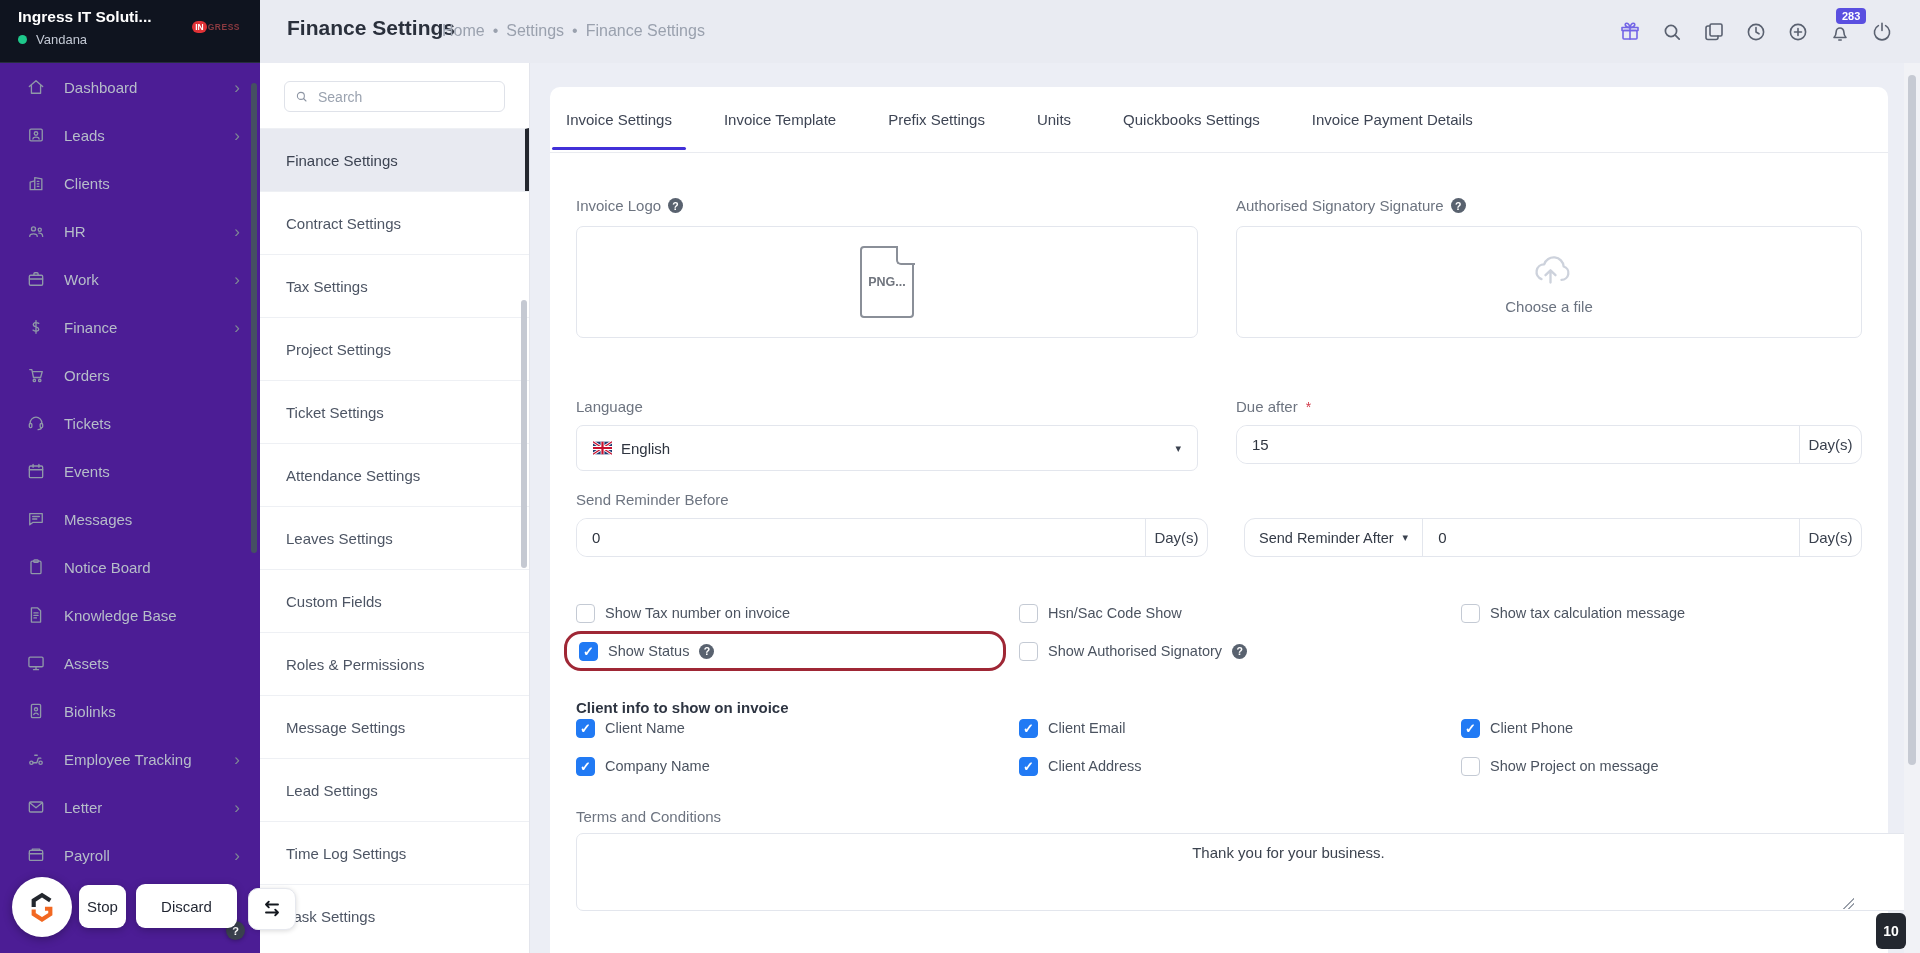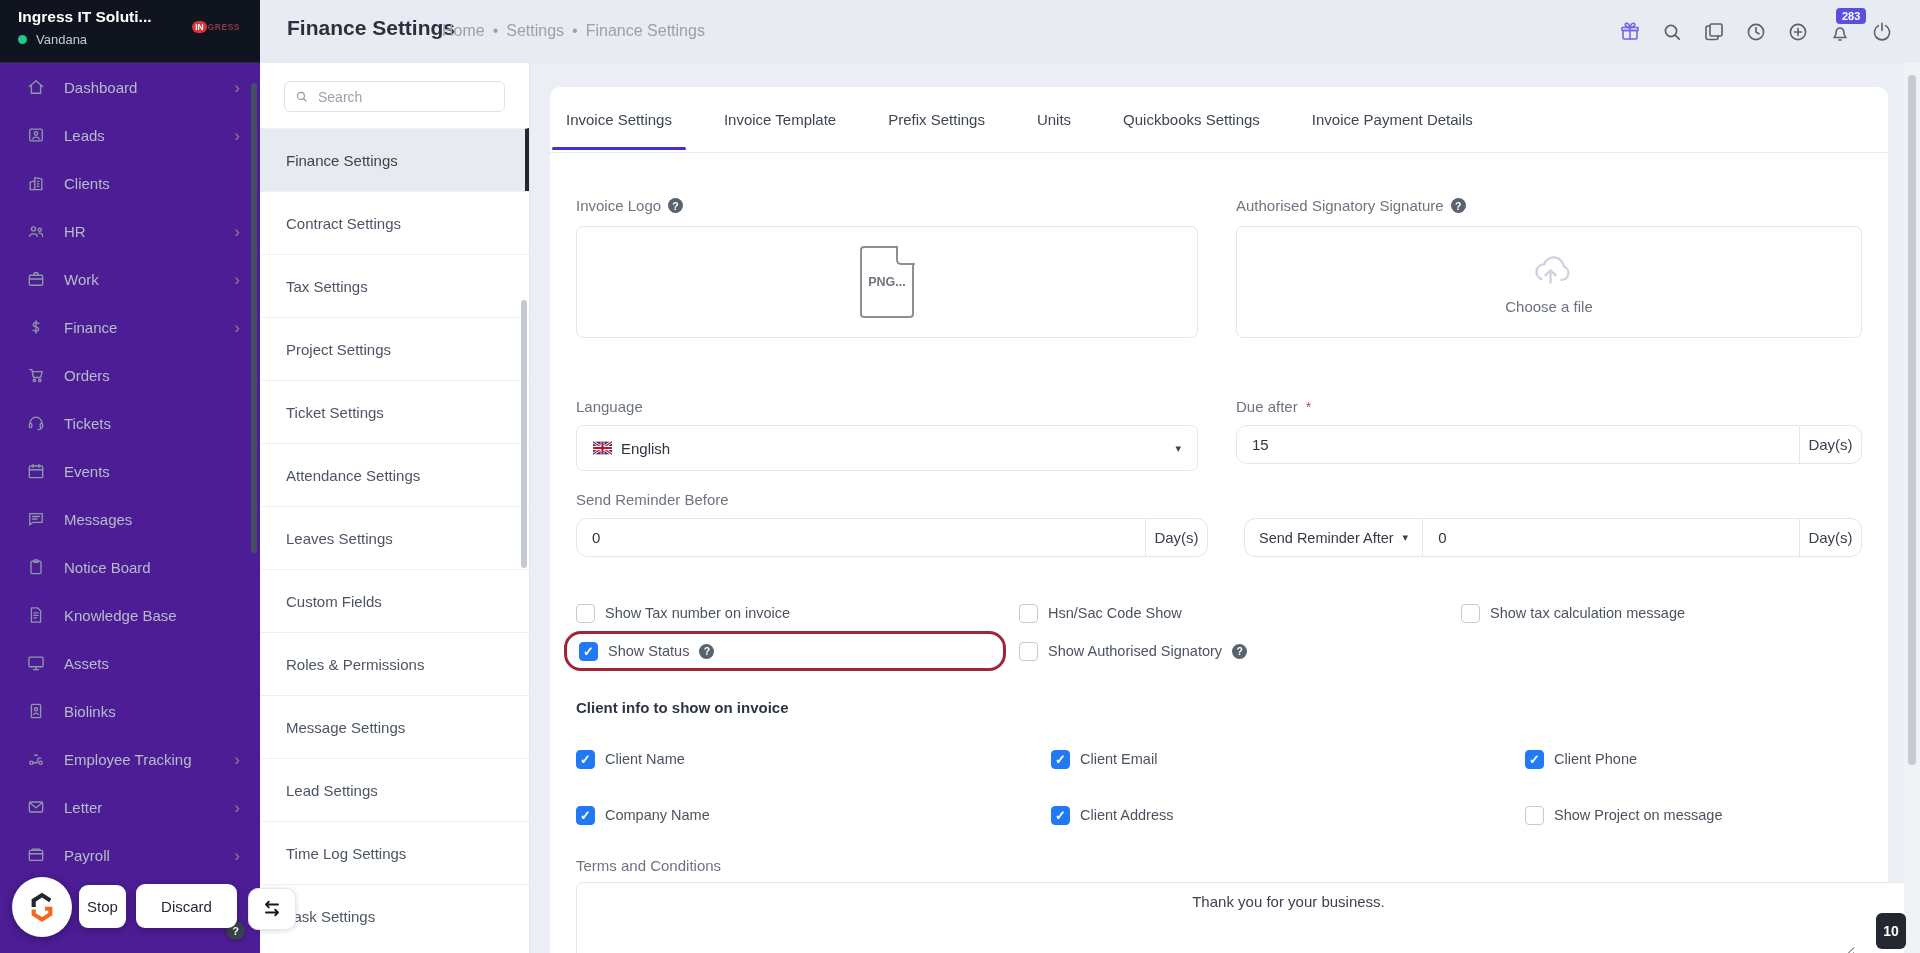--- a/index.html
+++ b/index.html
@@ -71,21 +71,21 @@
   .prepend { display:flex; align-items:center; gap:9px; padding:0 14px; border-right:1px solid #e3e6ed; font-size:14.5px; color:#333a46; flex:none; cursor:pointer; }
   .prepend .caret { margin-left:0; }
 
   .grid3 { display:grid; grid-template-columns:443px 442px 1fr; row-gap:14px; align-items:center; }
   .chk { display:flex; align-items:center; gap:10px; font-size:14.5px; color:#4b5360; height:24px; }
   .cb { width:19px; height:19px; border:1.5px solid #c4cad4; border-radius:4px; background:#fff; flex:none; display:flex; align-items:center; justify-content:center; cursor:pointer; }
   .cb.checked { background:#217af4; border-color:#217af4; }
   .cb.checked::after { content:"\2713"; color:#fff; font-size:13px; font-weight:bold; }
   .ring { border:3px solid #9f2735; border-radius:17px; padding:5px 12px; margin:-8px 0 -8px -12px; width:442px; display:flex; align-items:flex-start; }
   .sec-heading { margin-top:36px; font-size:15px; font-weight:bold; color:#2e3542; }
-  .client-grid { margin-top:31px;gap:32px; }
+  .client-grid { margin-top:0; }
   .terms-label { margin-top:30px; margin-bottom:8px; }
   .ta-wrap { position:relative; width:1282px; }
   textarea.terms { width:1425px; height:78px; border:1px solid #e3e6ed; border-radius:7px; padding:10px 14px; font-size:15px; color:#3c434f; font-family:"Liberation Sans",sans-serif; resize:none; outline:none;text-align:center; }
   .resize-handle { position:absolute; right:4px; bottom:6px; width:11px; height:11px; pointer-events:none;
      background:linear-gradient(135deg, transparent 0 48%, #9aa0aa 48% 56%, transparent 56% 70%, #9aa0aa 70% 78%, transparent 78%); }
 
   
   .win-scroll-track { position:absolute; right:0; top:63px; width:16px; height:890px; background:#f1f2f6; }
   .win-scroll-thumb { position:absolute; right:4px; top:12px; width:8px; height:690px; background:#c6cad3; border-radius:4px; }
 

